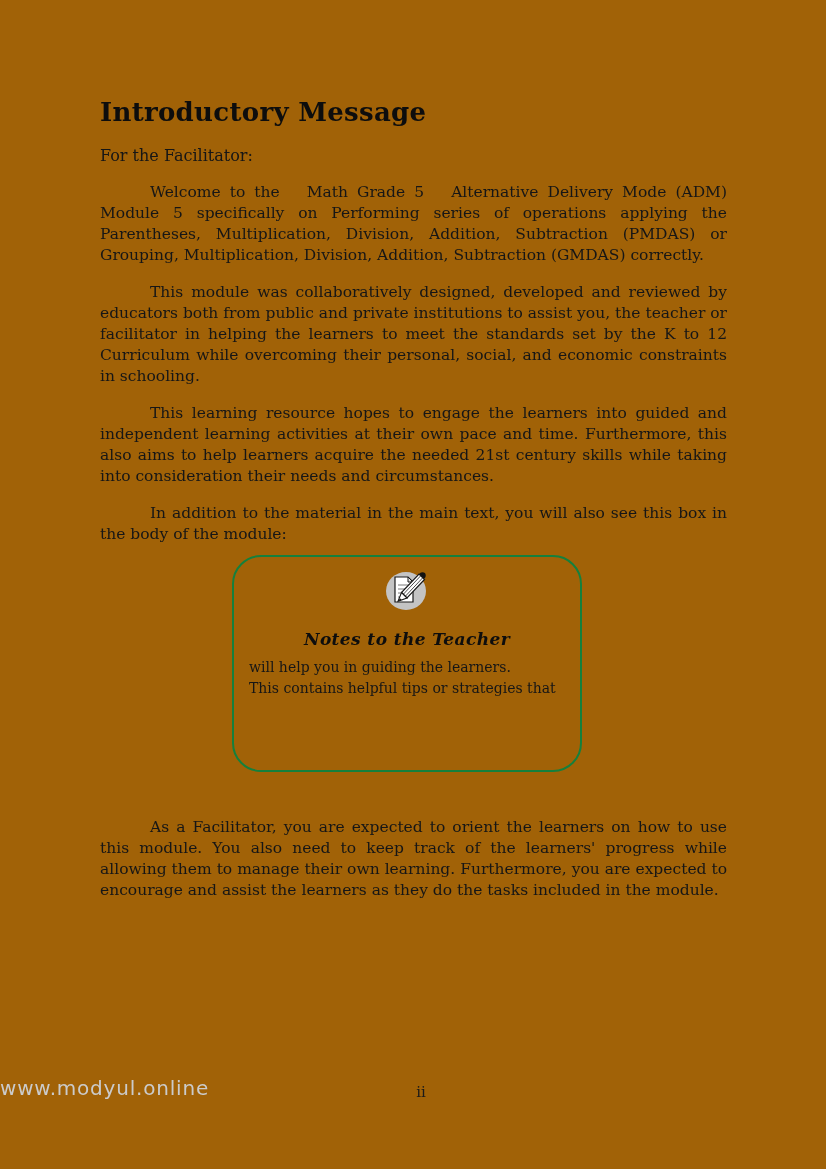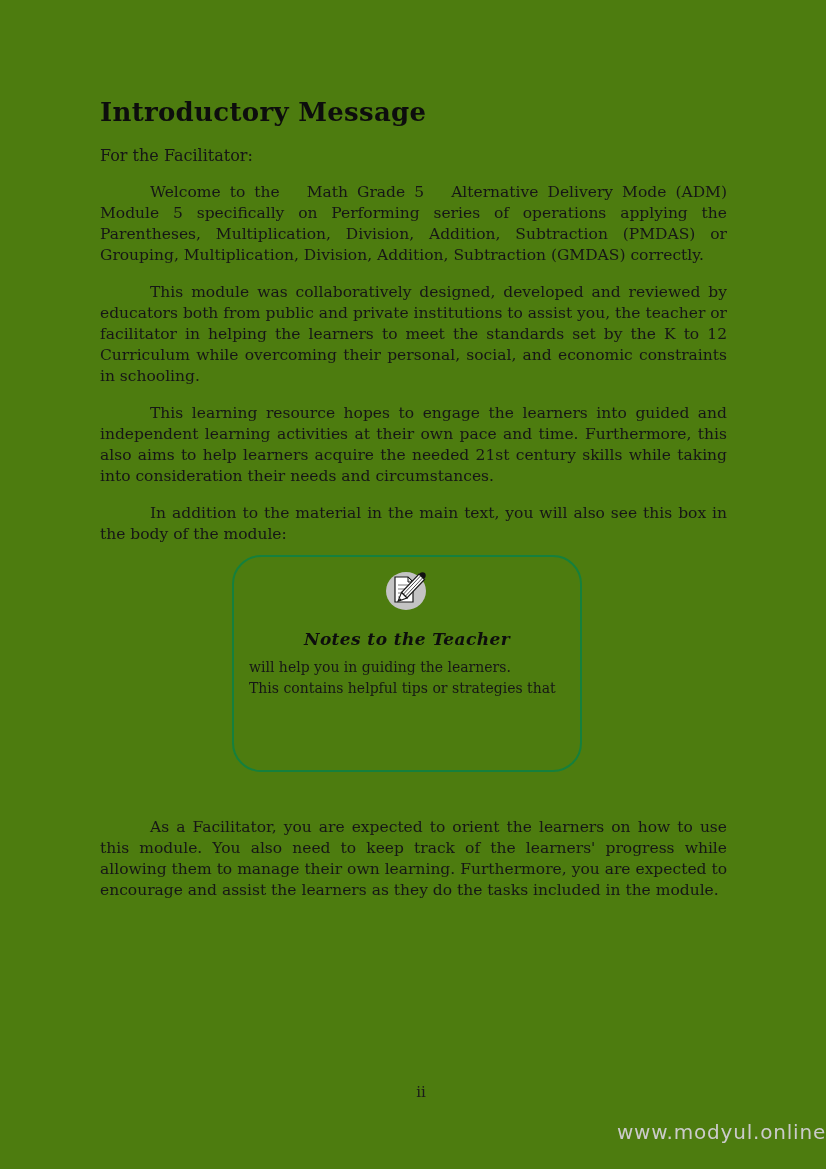--- a/index.html
+++ b/index.html
@@ -1,19 +1,19 @@
 <!DOCTYPE html>
 <html><head>
 <meta charset="utf-8">
 <style>
   html,body{margin:0;padding:0;background:#ffffff;}
   .page{
     position:relative;
     width:826px;height:1169px;
-    background:#4d7c0f;
+    background:#a16207;
     font-family:"DejaVu Serif","Liberation Serif",serif;
     color:#161616;
     overflow:hidden;
   }
   .content{position:absolute;left:100px;top:97px;width:627px;}
   .title{
     font-size:26px;font-weight:bold;line-height:31px;
     margin:0 0 17px 0;color:#0d0d0d;letter-spacing:0.3px;
   }
   .salutation{font-size:16px;line-height:21px;margin:16px 0 10px 0;}
@@ -42,22 +42,22 @@
     padding:8px 12px 0 15px;
     font-size:14px;line-height:21px;
   }
   .notes-body .line{white-space:nowrap;}
   .closing{margin-top:45px;}
   .page-number{
     position:absolute;left:8px;top:1083px;width:100%;
     text-align:center;font-size:15px;color:#1a1a1a;
   }
   .watermark{
-    position:absolute;left:0;top:1120px;width:100%;
-    text-align:right;
+    position:absolute;left:0;top:1076px;width:100%;
+    text-align:left;
     font-family:"DejaVu Sans","Liberation Sans",sans-serif;
     font-size:20px;letter-spacing:0.8px;
     color:#cbcbcb;
   }
 </style>
 </head>
 <body>
 
 <div class="page">
   <div class="content">

